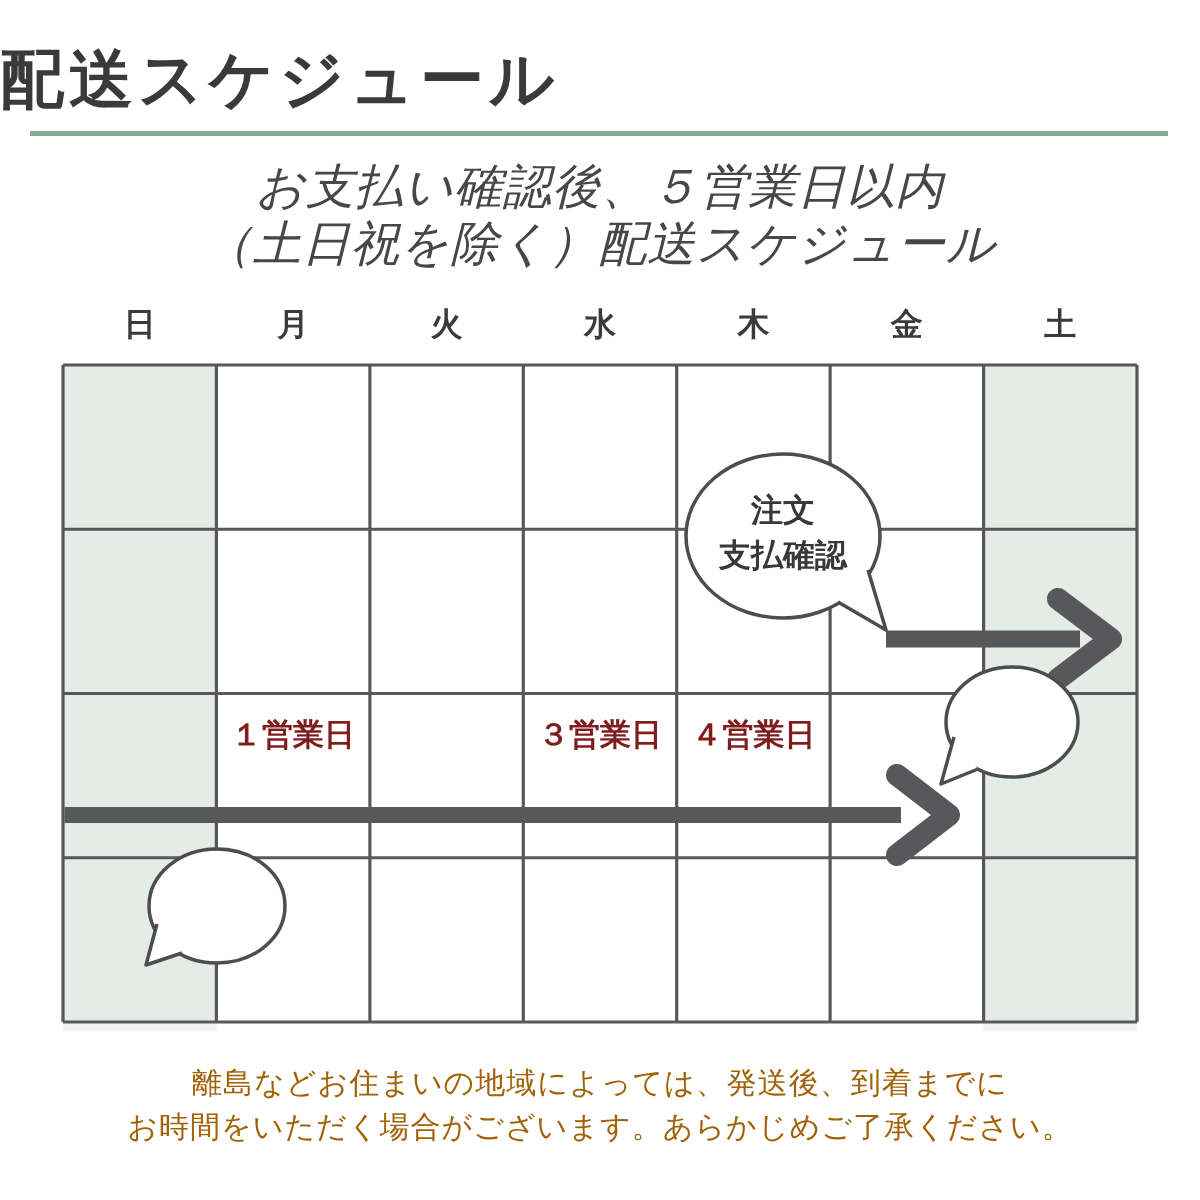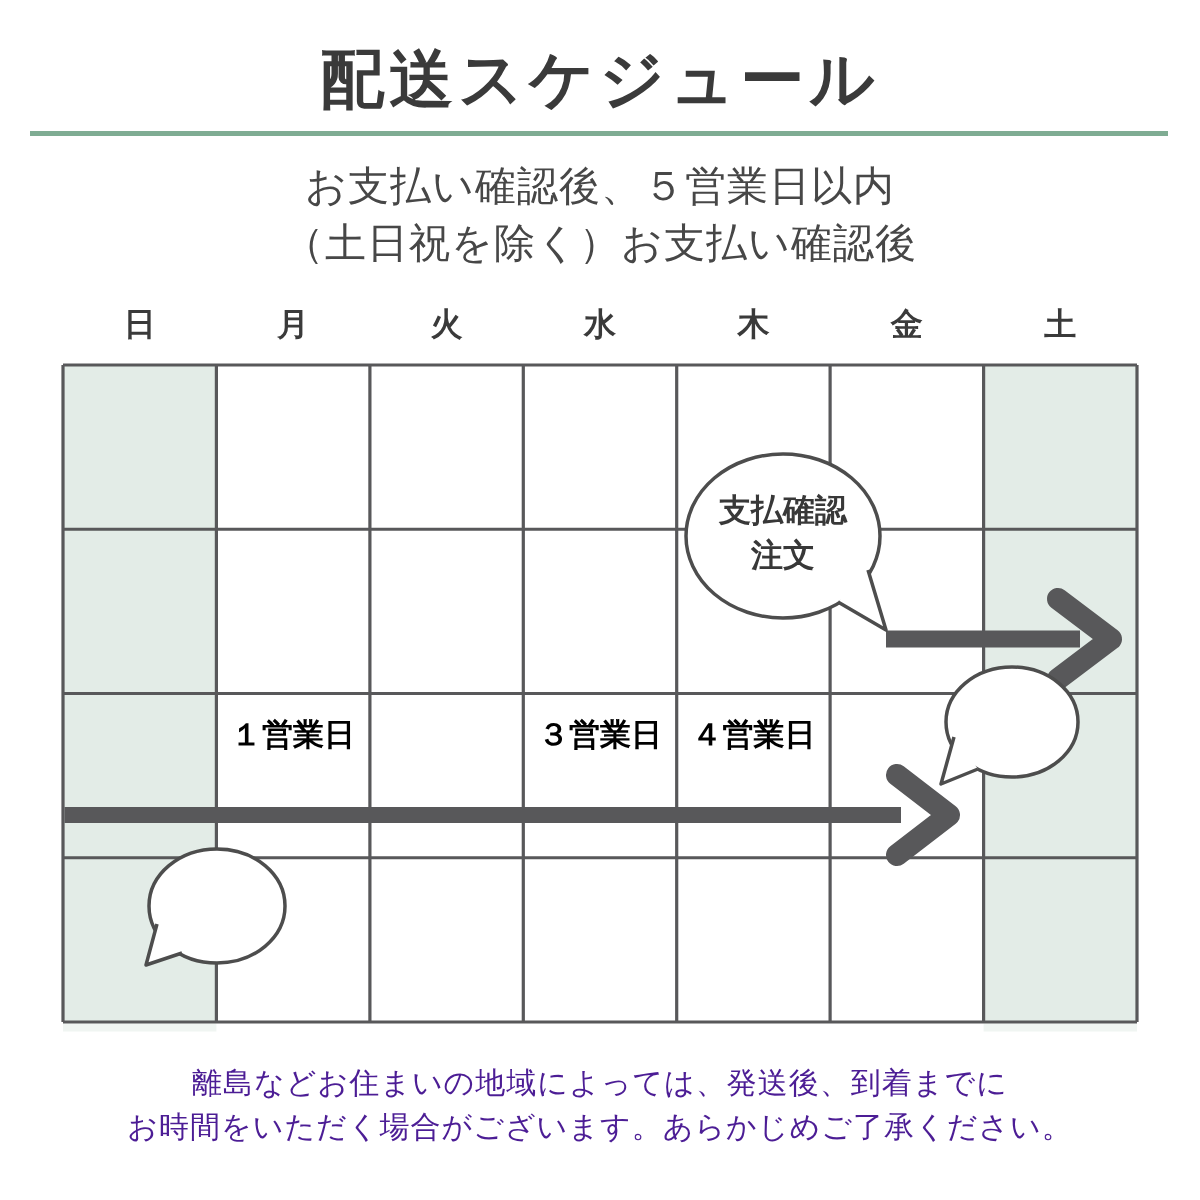--- a/index.html
+++ b/index.html
@@ -10,87 +10,87 @@
     background: #ffffff;
     overflow: hidden;
     font-family: "DejaVu Sans", "Liberation Sans", sans-serif;
     color: #3e3e3e;
   }
   .abs { position: absolute; }
 
   .title {
     left: 0; top: 36px; width: 1200px;
     margin: 0;
-    text-align: center;
     font-size: 64px;
     font-weight: 700;
     letter-spacing: 5px;
     color: #3a3a3a;
   }
   .divider {
     left: 30px; top: 131px;
     width: 1138px; height: 5px;
     background: #7fac93;
   }
   .subtitle {
     left: 0; top: 158px; width: 1200px;
     text-align: center;
-    font-size: 41px;
+    font-size: 48px;
     line-height: 57px;
     font-weight: 500;
     color: #474747;
     letter-spacing: 1px;
+    font-style: italic;
   }
   .day-header-row { left: 63px; top: 303px; width: 1074px; height: 42px; }
   .day-header {
     position: absolute; top: 0; height: 42px; width: 153.4px;
     text-align: center; line-height: 42px;
     font-size: 32px; font-weight: 700; color: #3a3a3a;
   }
   .diagram-svg { left: 0; top: 0; width: 1200px; height: 1200px; }
 
   .bd-label {
     position: absolute; top: 712px; height: 44px; width: 153.4px;
     text-align: center; line-height: 44px;
-    font-size: 31px; font-weight: 600; color: #000000;
+    font-size: 31px; font-weight: 600; color: #7f1d1d;
   }
   .bd-5 { transform: translateX(-14px); }
 
   .bubble-text {
     position: absolute;
     text-align: center;
     font-weight: 600;
     color: #383838;
   }
   .bubble-text-order { left: 683px; top: 488px; width: 200px; font-size: 32px; line-height: 45px; }
   .bubble-text-ship  { left: 932px; top: 699px; width: 160px; font-size: 34px; line-height: 46px; }
   .bubble-text-arrival { left: 137px; top: 883px; width: 160px; font-size: 34px; line-height: 46px; }
 
   .footer-note {
     left: 0; top: 1061px; width: 1200px;
     text-align: center;
     font-size: 30px;
     line-height: 44px;
     font-weight: 500;
-    color: #4c1d95;
+    color: #a16207;
     letter-spacing: 1px;
   }
 </style>
 </head>
 <body>
 
 <div class="page">
 
   <h1 class="abs title">配送スケジュール</h1>
 
   <div class="abs divider"></div>
 
   <div class="abs subtitle">
     <div>お支払い確認後、５営業日以内</div>
-    <div>（土日祝を除く）お支払い確認後</div>
+    <div>（土日祝を除く）配送スケジュール</div>
   </div>
 
   <div class="abs day-header-row">
     <div class="day-header" style="left:0px">日</div>
     <div class="day-header" style="left:153.4px">月</div>
     <div class="day-header" style="left:306.9px">火</div>
     <div class="day-header" style="left:460.3px">水</div>
     <div class="day-header" style="left:613.7px">木</div>
     <div class="day-header" style="left:767.1px">金</div>
     <div class="day-header" style="left:920.6px">土</div>
@@ -131,22 +131,22 @@
       <ellipse cx="217" cy="906" rx="68" ry="57" fill="#ffffff" stroke="#4d4d4d" stroke-width="3.5"></ellipse>
       <path d="M182,953 L146,965 L157,924" fill="#ffffff" stroke="#4d4d4d" stroke-width="3.5" stroke-linejoin="round"></path>
     </g>
   </svg>
 
   <div class="bd-label" style="left:216.4px">１営業日</div>
   <div class="bd-label" style="left:523.3px">３営業日</div>
   <div class="bd-label" style="left:676.7px">４営業日</div>
 
   <div class="bubble-text bubble-text-order">
+    <div>注文</div>
     <div>支払確認</div>
-    <div>注文</div>
   </div>
 
   <div class="abs footer-note">
     <div>離島などお住まいの地域によっては、発送後、到着までに</div>
     <div>お時間をいただく場合がございます。あらかじめご了承ください。</div>
   </div>
 
 </div>
 
 </body></html>

